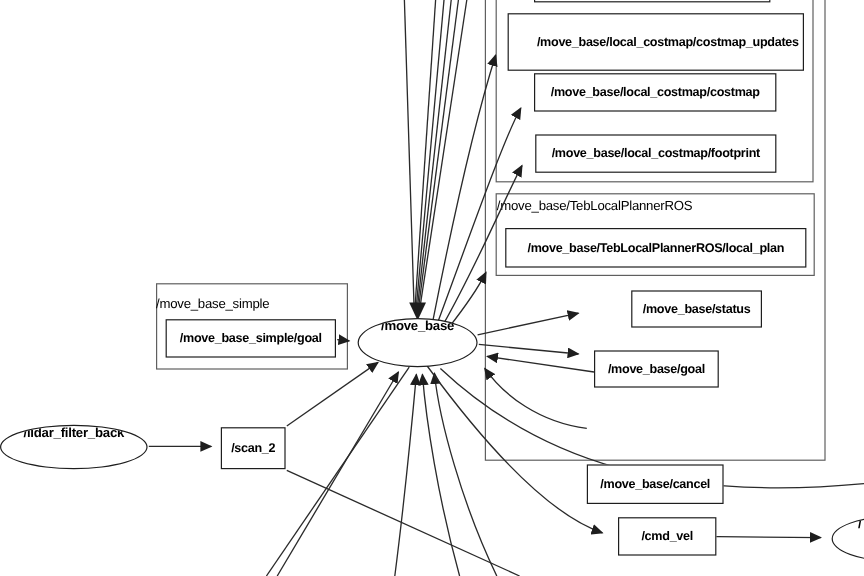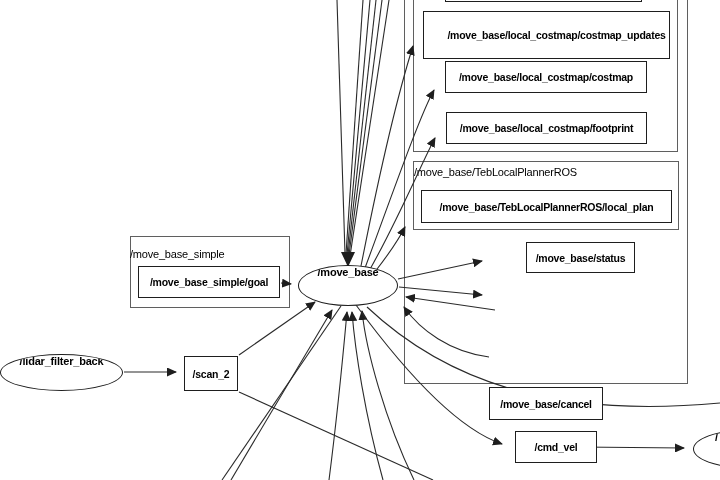--- a/index.html
+++ b/index.html
@@ -100,20 +100,23 @@
   </div>
   <div class="topic" style="left:446px;top:112px;width:201px;height:32px;">
     <span>/move_base/local_costmap/footprint</span>
   </div>
   <div class="topic" style="left:421px;top:190px;width:251px;height:33px;">
     <span>/move_base/TebLocalPlannerROS/local_plan</span>
   </div>
   <div class="topic" style="left:491px;top:242px;width:109px;height:31px;margin-left:35px;">
     <span>/move_base/status</span>
   </div>
+  <div class="topic" style="left:495px;top:292px;width:104px;height:31px;">
+    <span>/move_base/goal</span>
+  </div>
   <div class="topic" style="left:489px;top:343px;width:114px;height:33px;margin-top:44px;">
     <span>/move_base/cancel</span>
   </div>
   <div class="topic" style="left:138px;top:266px;width:142px;height:32px;">
     <span>/move_base_simple/goal</span>
   </div>
   <div class="topic" style="left:184px;top:356px;width:54px;height:35px;">
     <span>/scan_2</span>
   </div>
   <div class="topic" style="left:515px;top:431px;width:82px;height:32px;">

